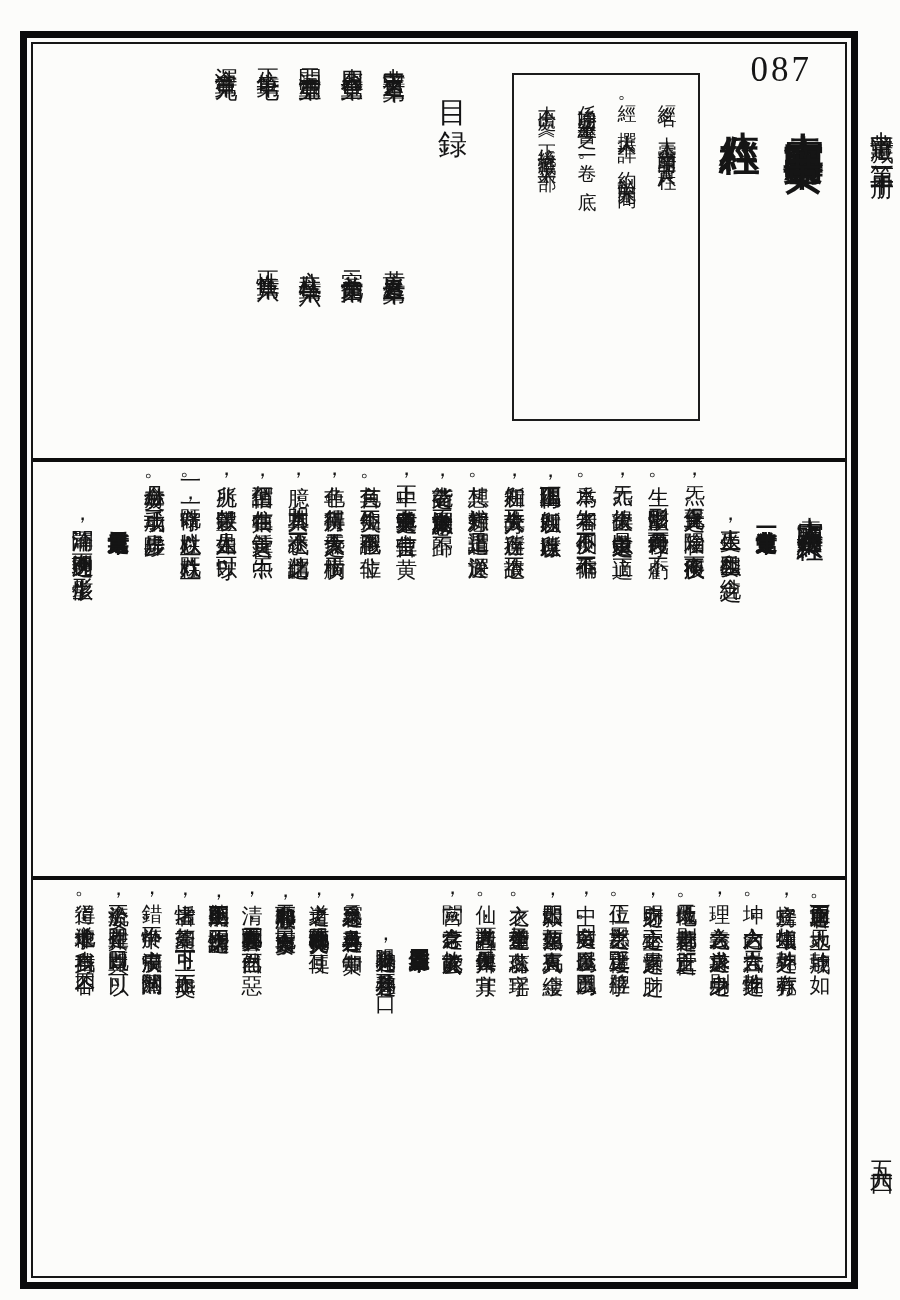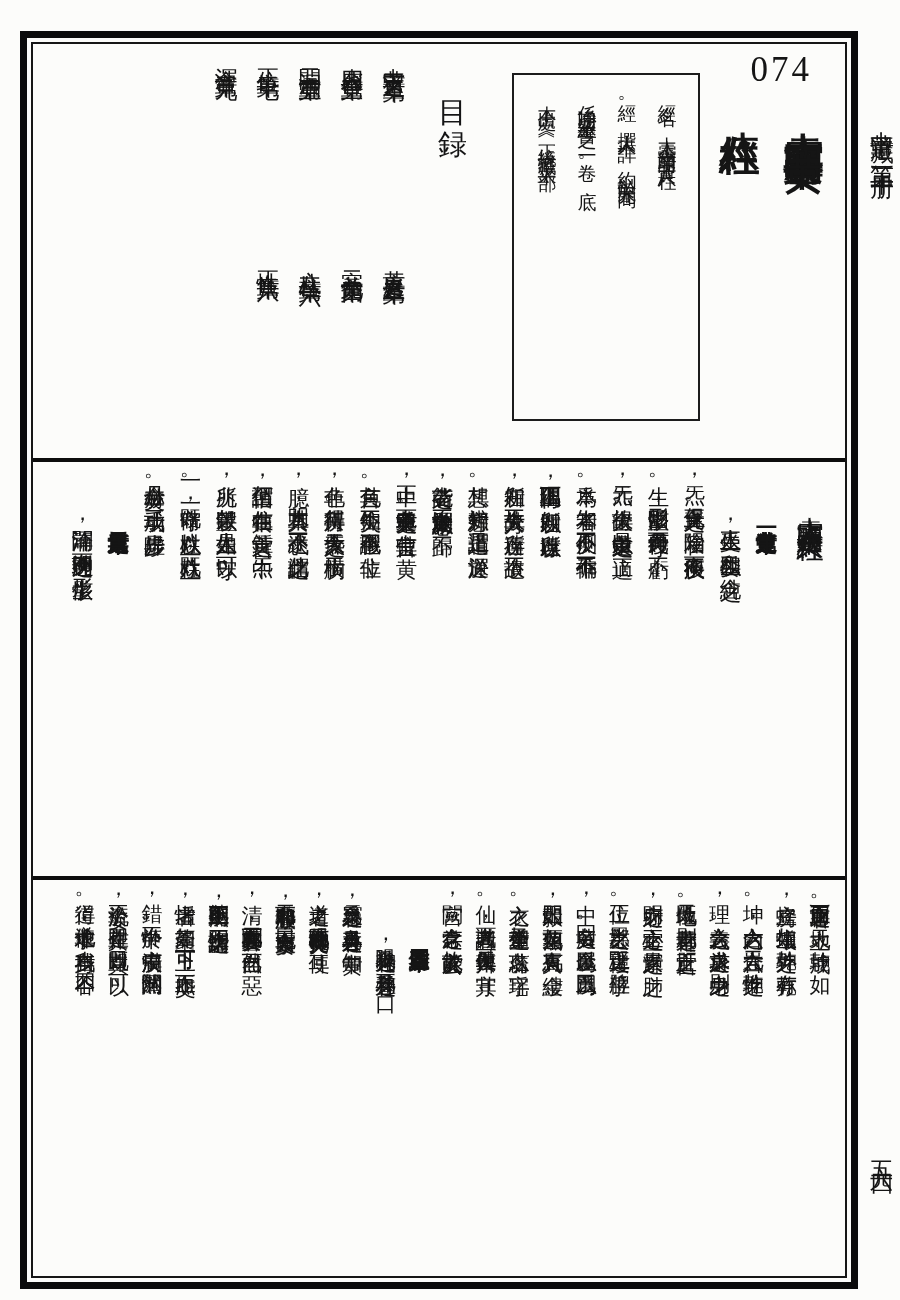--- a/index.html
+++ b/index.html
@@ -103,21 +103,21 @@
   <div class="spine-top v">
     <span>中華道藏</span><span class="vol">第三十一册</span>
   </div>
   <div class="spine-folio v">五六四</div>
 
   <div class="frame">
     <div class="frame-inner">
 
       <div class="sec-top">
 
-        <div class="serial">074</div>
+        <div class="serial">087</div>
 
         <div class="main-title">
           <div class="t-col">太上靈寶净明中黄</div>
           <div class="t-col">八柱經</div>
         </div>
 
         <div class="annot-box">
 
             <div class="a-col">經名：太上靈寶净明中黄八柱</div>
 

